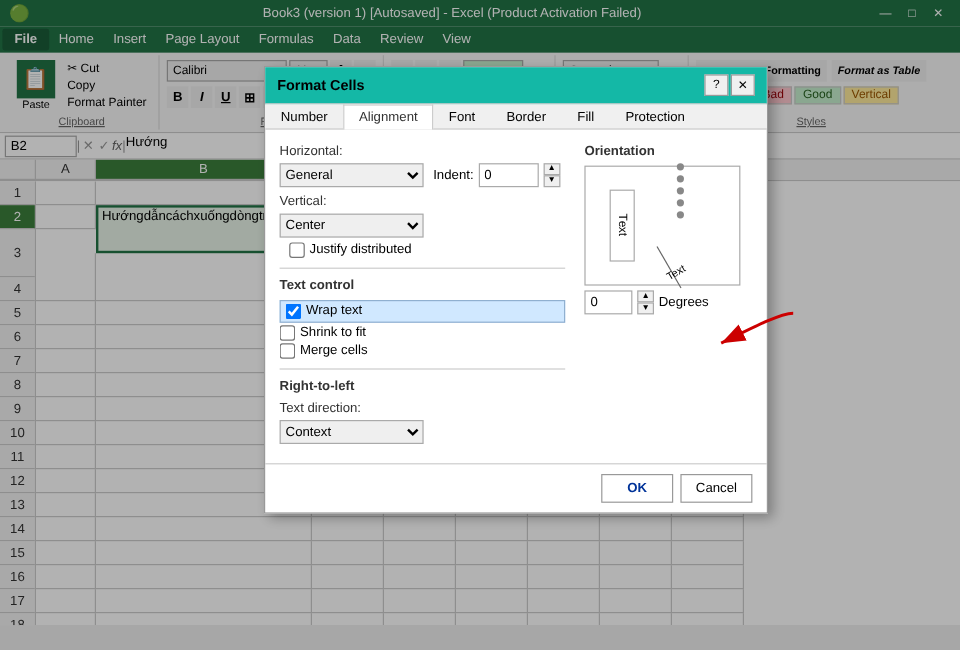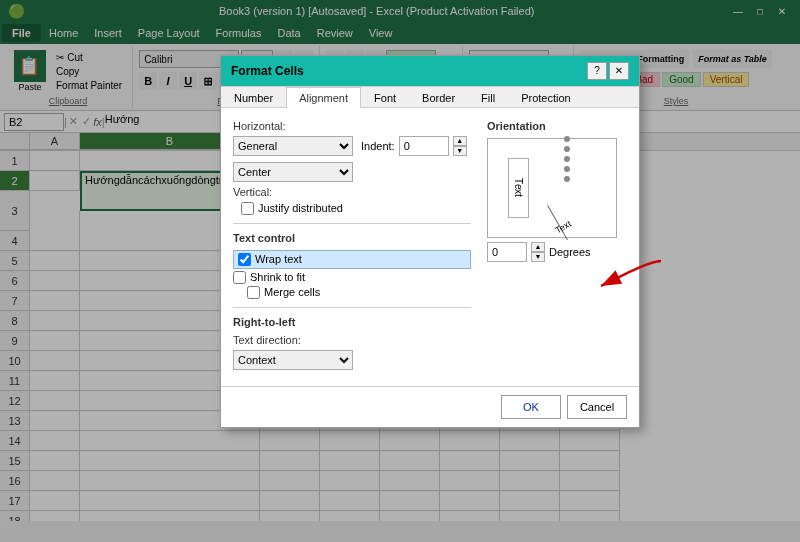--- a/index.html
+++ b/index.html
@@ -292,21 +292,21 @@
       border-top: 1px solid #ccc;
     }
     .btn-ok {
       width: 60px;
       height: 24px;
       background: white;
       border: 1px solid #999;
       cursor: pointer;
       font-size: 11px;
       color: #003399;
-      font-weight: normal;
+      font-weight: bold;
     }
     .btn-cancel {
       width: 60px;
       height: 24px;
       background: white;
       border: 1px solid #999;
       cursor: pointer;
       font-size: 11px;
     }
 
@@ -695,47 +695,47 @@
             <div class="indent-row">
               <span style="font-size:11px;">Indent:</span>
               <input class="indent-input" value="0" style="">
               <div class="indent-spinners">
                 <button class="spin-btn">▲</button>
                 <button class="spin-btn">▼</button>
               </div>
             </div>
           </div>
 
+          <div class="form-row">
+            <div class="form-label">Vertical:</div>
+          </div>
           <div class="form-row" style="margin-bottom:4px;">
             <select class="form-select">
               <option>Center</option>
             </select>
           </div>
-          <div class="form-row">
-            <div class="form-label">Vertical:</div>
-          </div>
 
           <div class="checkbox-row" style="padding-left:8px; margin-bottom:8px;">
             <input type="checkbox" id="justify" style="">
             <label class="checkbox-label" for="justify">Justify distributed</label>
           </div>
 
           <hr class="dialog-divider">
 
           <div class="section-label">Text control</div>
 
           <div class="checkbox-row wrap-checked" style="padding:2px 4px; border:1px solid #90b0d0;">
             <input type="checkbox" id="wrap" checked="" style="">
             <label class="checkbox-label" for="wrap">Wrap text</label>
           </div>
           <div class="checkbox-row">
             <input type="checkbox" id="shrink" style="">
             <label class="checkbox-label" for="shrink">Shrink to fit</label>
           </div>
-          <div class="checkbox-row" style="margin-bottom:8px;margin-left:14px;">
+          <div class="checkbox-row" style="margin-bottom:8px;">
             <input type="checkbox" id="merge" style="">
             <label class="checkbox-label" for="merge">Merge cells</label>
           </div>
 
           <hr class="dialog-divider">
 
           <div class="section-label">Right-to-left</div>
           <div class="form-row">
             <div class="form-label">Text direction:</div>
           </div>

